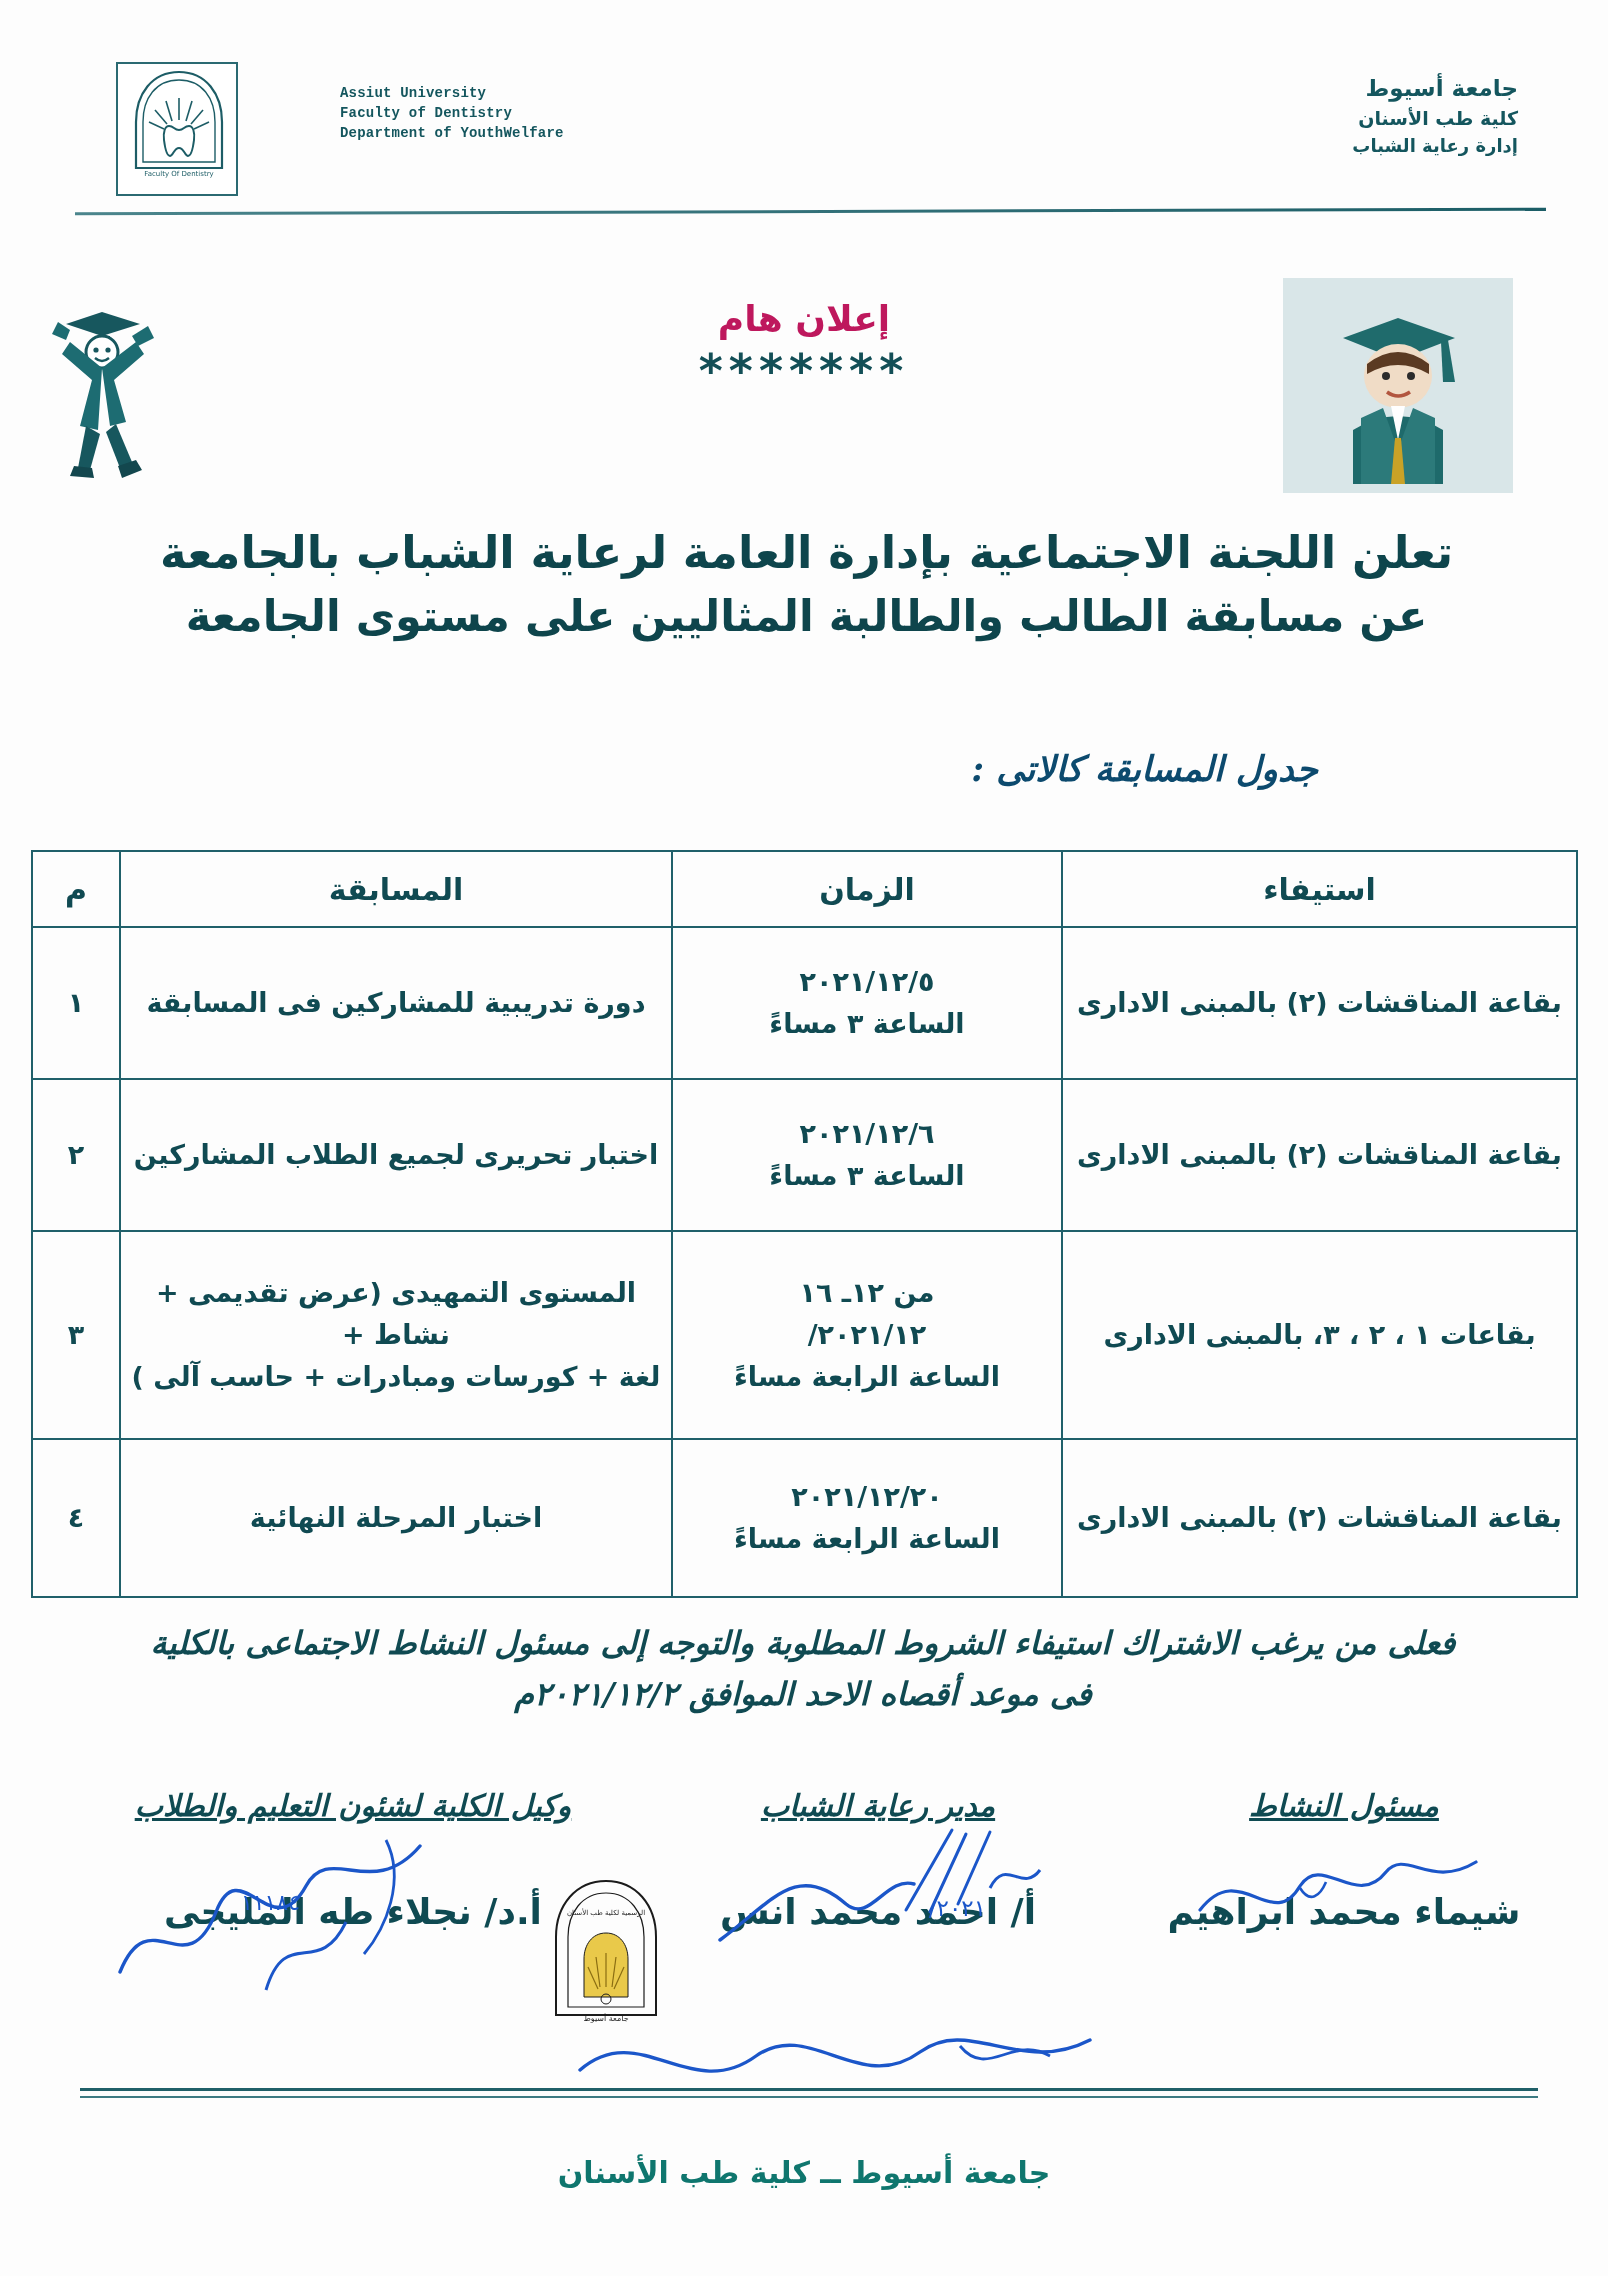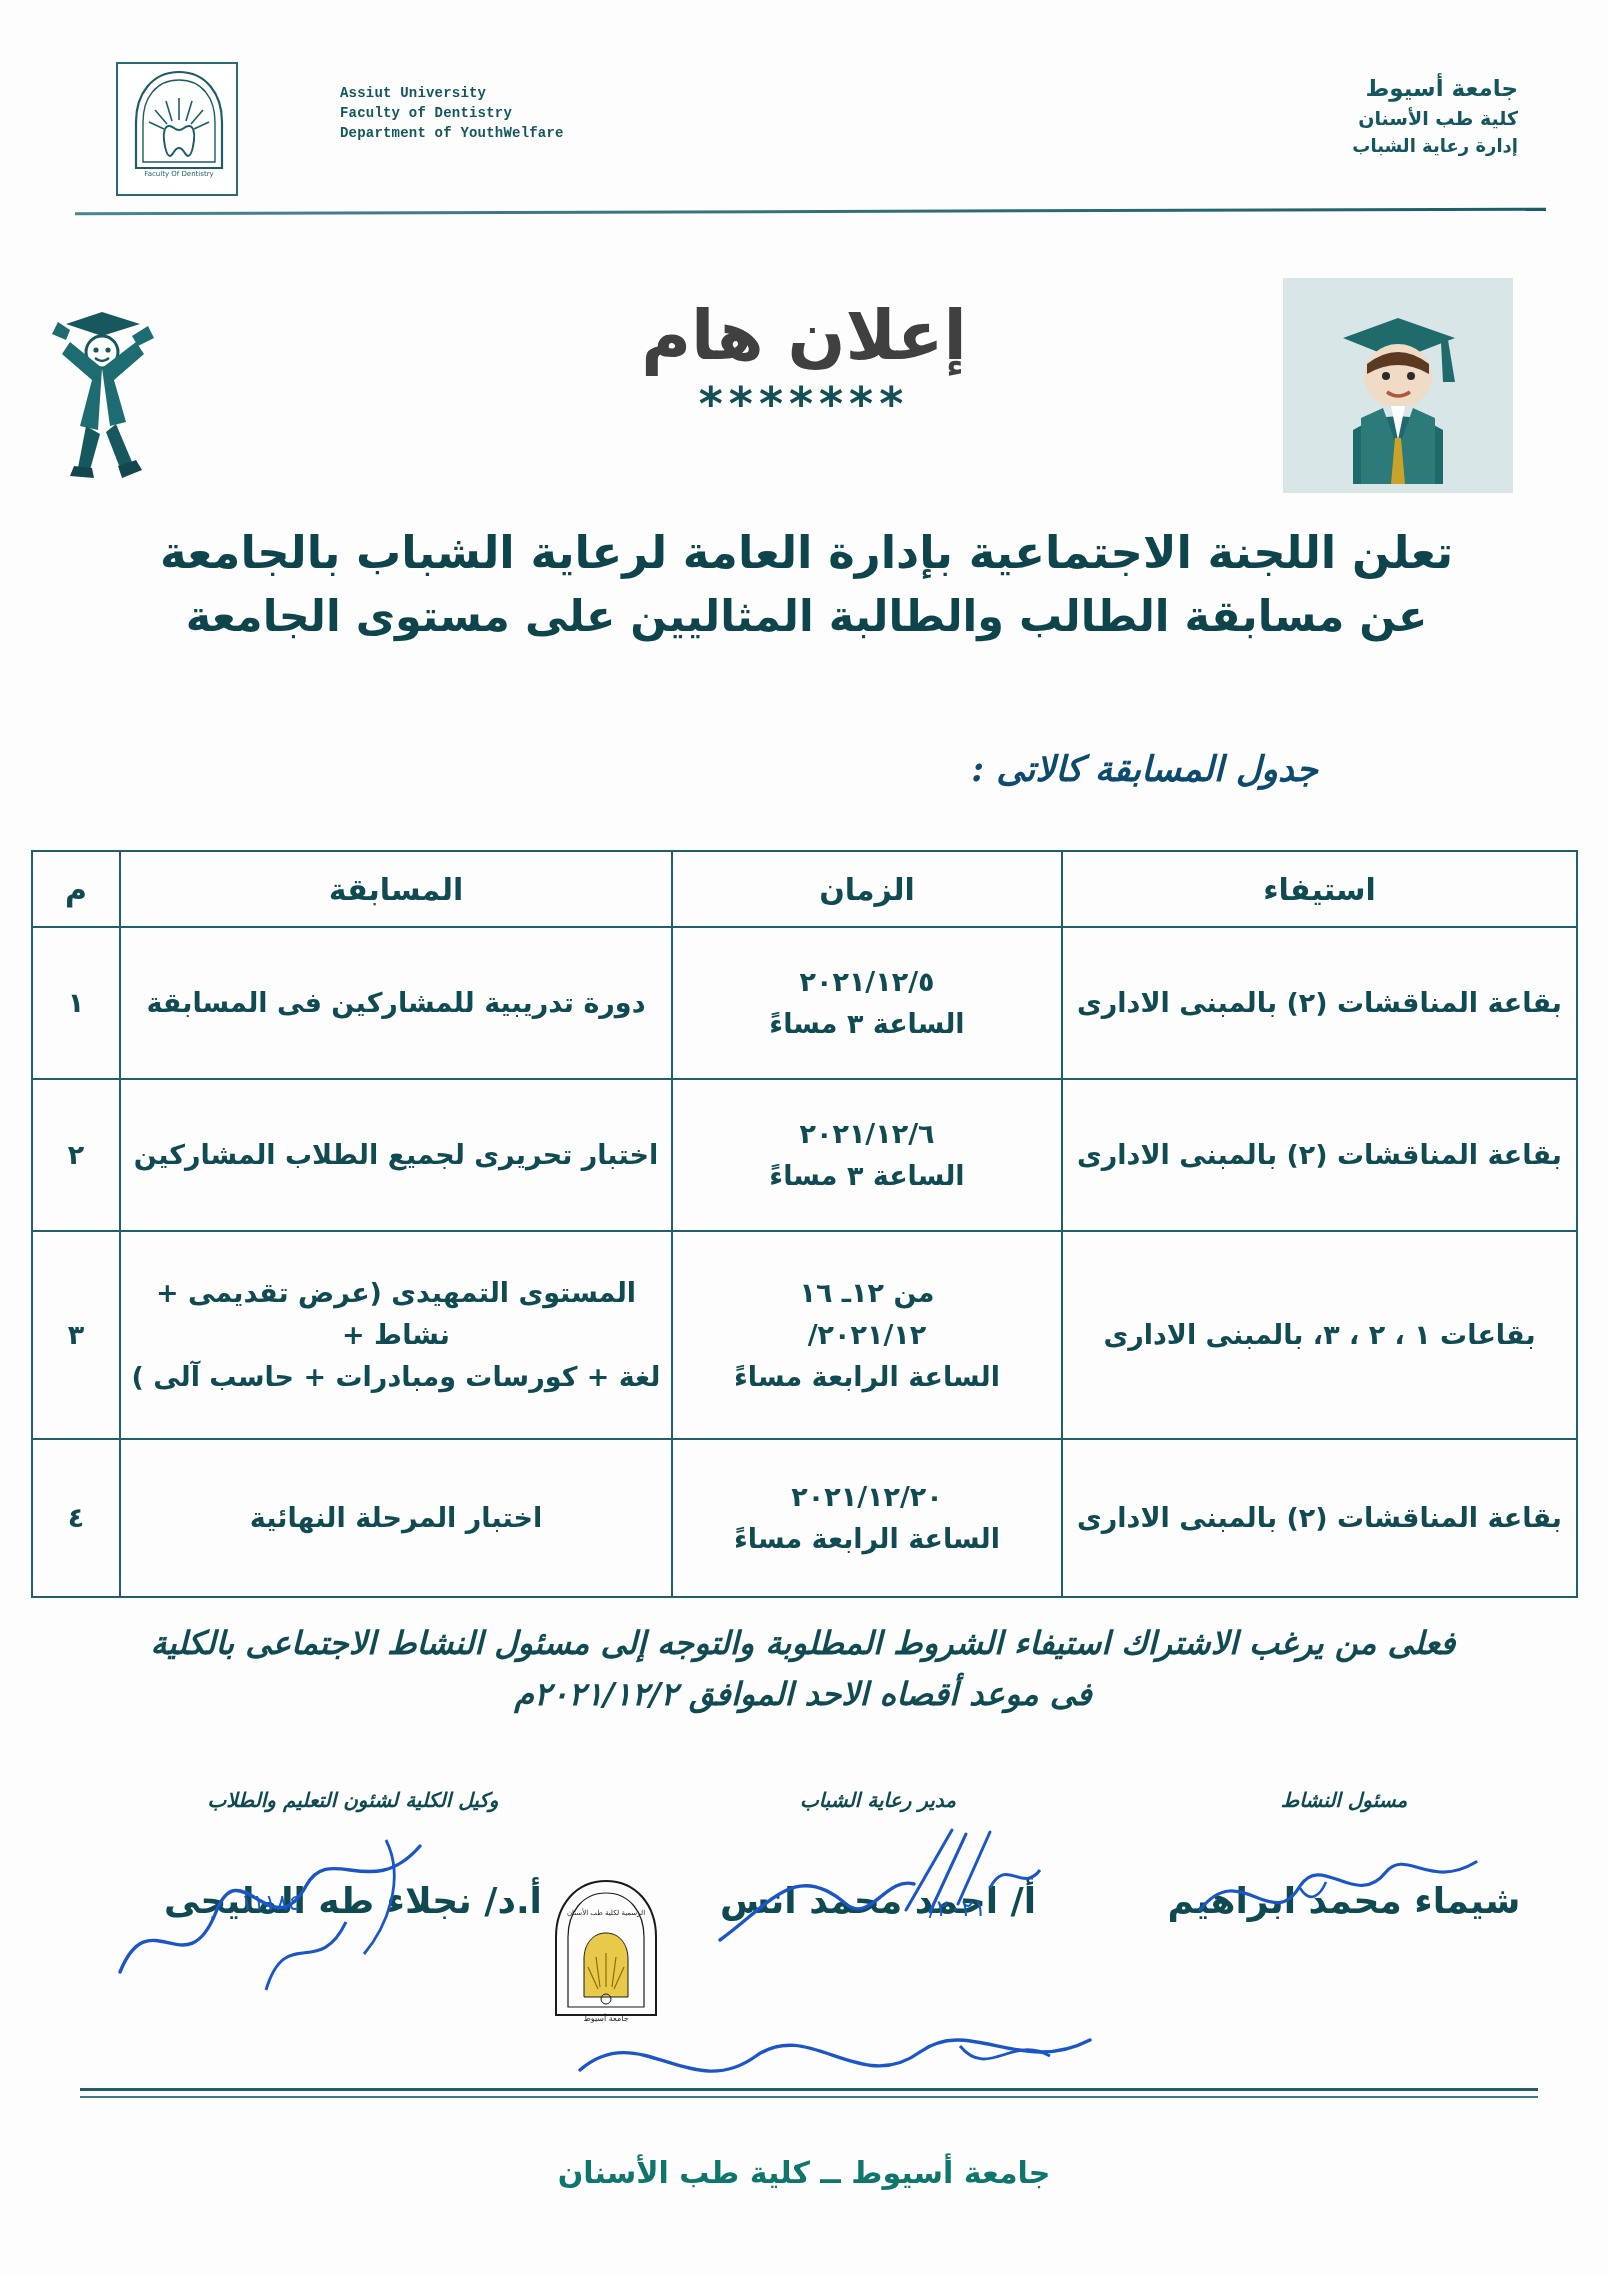--- a/index.html
+++ b/index.html
@@ -79,23 +79,23 @@
   }
 
   
   .title-wrap {
     position: absolute;
     top: 300px;
     left: 0; right: 0;
     text-align: center;
   }
   .title-main {
-    font-size: 68px;
-    font-weight: bold;
-    color: #404040;
+    font-size: 36px;
+    font-weight: bold;
+    color: #be185d;
     letter-spacing: 10px;
     line-height: 1.05;
   }
   .title-stars {
     font-size: 46px;
     font-weight: bold;
     color: #134f57;
     letter-spacing: 6px;
     margin-top: 6px;
   }
@@ -200,24 +200,25 @@
     right: 45px;
     height: 240px;
   }
   .sig-col {
     position: absolute;
     text-align: center;
     font-weight: bold;
     color: #0f4a52;
   }
   .sig-title {
-    font-size: 20px;
+    font-size: 30px;
     font-style: italic;
     font-family: "DejaVu Serif", "Liberation Serif", serif;
     white-space: nowrap;
+    text-decoration: underline;
   }
   .sig-name {
     font-size: 36px;
     white-space: nowrap;
     margin-top: 68px;
   }
   .sig-a { right: 4px;   width: 430px; }
   .sig-b { right: 470px; width: 430px; }
   .sig-c { right: 950px; width: 520px; }
 

